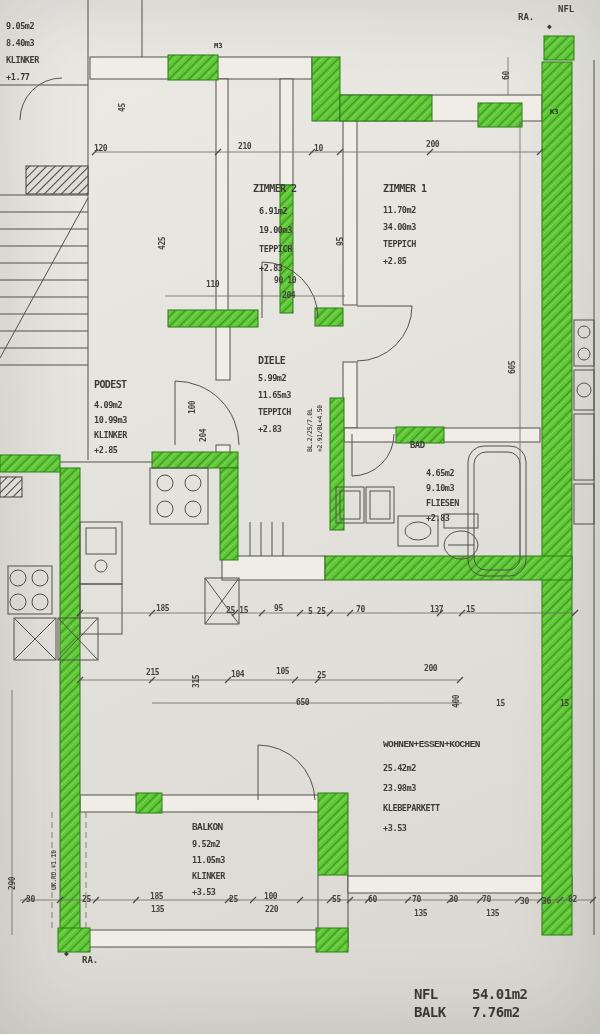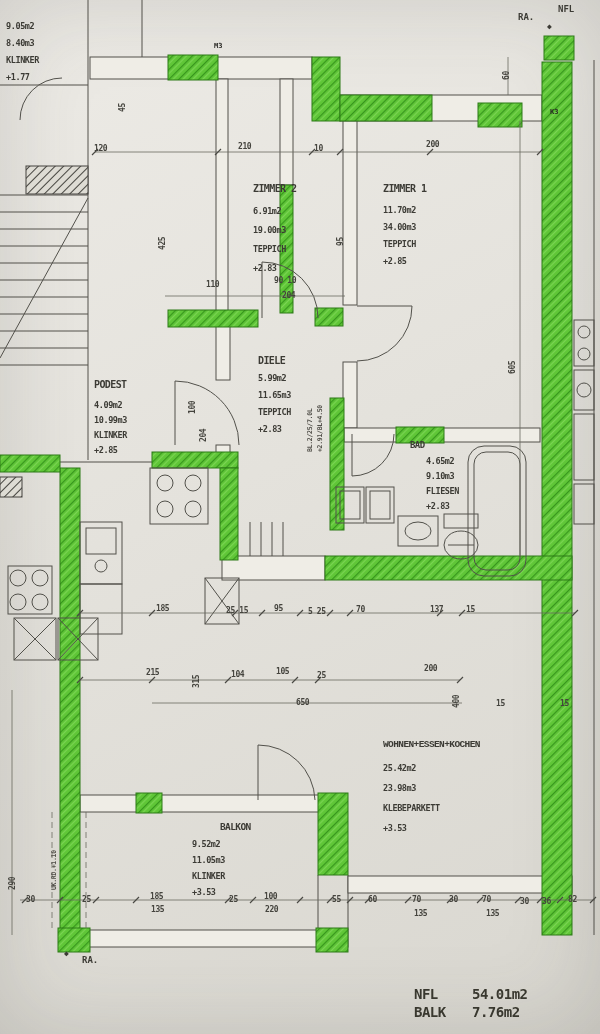--- a/index.html
+++ b/index.html
@@ -8,27 +8,27 @@
   #stage{position:relative;width:600px;height:1034px;
          background:linear-gradient(155deg,#edebe6 0%,#e4e2dc 45%,#d9d7d0 100%);
          box-shadow:inset 0 0 90px rgba(60,60,55,.18);}
   #plan-svg{position:absolute;left:0;top:0;}
   .lbl,.dim,.rlabel,.tag,.mark{position:absolute;color:#3c3b35;white-space:nowrap;}
   .dim{font-weight:bold;font-size:8px;letter-spacing:-0.4px;color:#45443e;}
   .dim.v{transform:rotate(-90deg);transform-origin:left top;}
   .rlabel{line-height:1;}
   .rname{font-weight:bold;font-size:10px;letter-spacing:-0.6px;margin-bottom:8px;}
   .rline{font-weight:bold;font-size:8.5px;letter-spacing:-0.4px;}
-  .z2 .rline{line-height:19px;} .z1 .rline{line-height:17px;}
+  .z2 .rline{line-height:19px;margin-left:6px;} .z1 .rline{line-height:17px;}
   .di .rline{line-height:17px;} .ba .rline{line-height:15px;margin-left:16px;}
   .po .rline{line-height:15px;} .wo .rline{line-height:20px;}
   .bk .rline{line-height:16px;}
-  .ba .rname{font-size:9px;margin-bottom:4px;}
+  .ba .rname{font-size:9px;margin-bottom:16px;}
   .wo .rname{font-size:9.5px;font-family:Liberation Mono, monospace;}
-  .bk .rname{font-size:9.5px;margin-bottom:4px;margin-left:28px;}
+  .bk .rname{font-size:9.5px;margin-bottom:4px;}
   .di .rname{margin-bottom:4px;}
   .nb .rline{line-height:17px;}
   .tag{font-weight:bold;font-size:7px;color:#2b2a26;margin-left:38px;}
   .mark{font-weight:bold;font-size:9px;color:#3c3b35;}
   .vtext{position:absolute;font-weight:bold;font-size:6.5px;color:#514f49;
          transform:rotate(-90deg);transform-origin:left top;white-space:nowrap;letter-spacing:-0.3px;}
   .pill{position:absolute;left:396px;top:944px;width:124px;height:33px;
         border:3px solid #226a12;border-radius:22px;
         background:linear-gradient(#8cdf60,#46b627);
         display:flex;align-items:center;justify-content:center;

